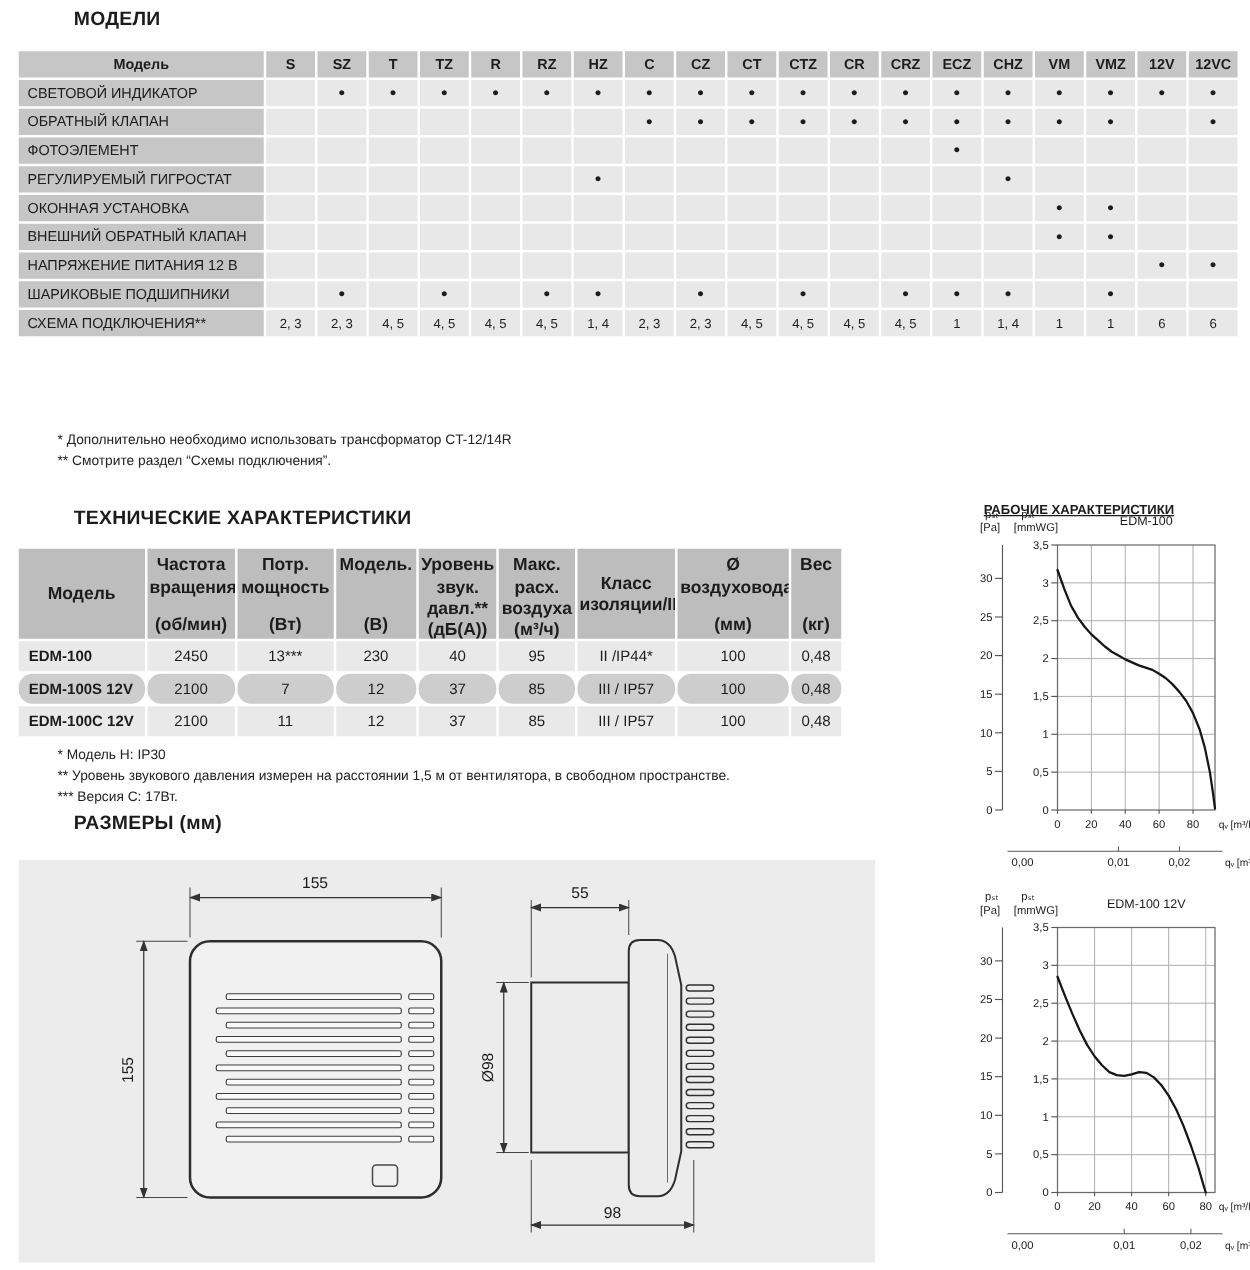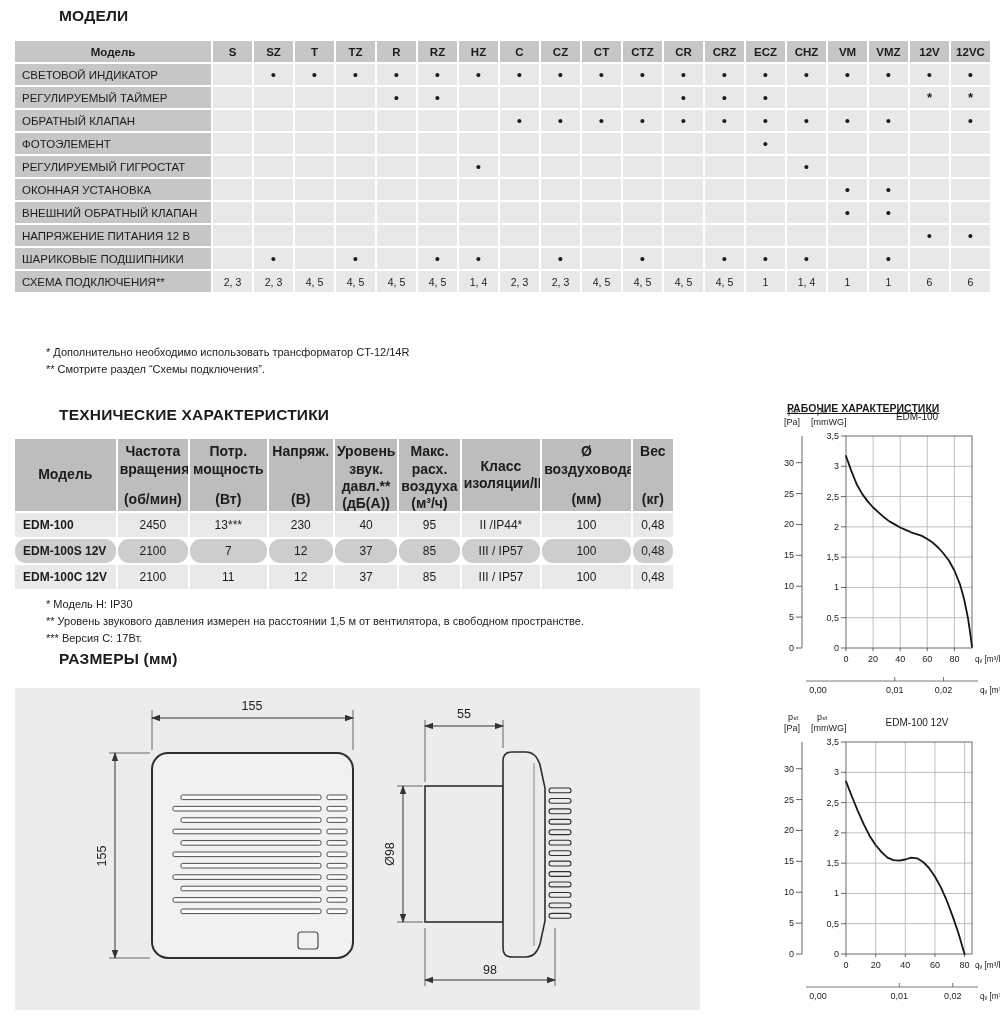--- a/index.html
+++ b/index.html
@@ -101,42 +101,20 @@
           <td class="dot">•</td>
           <td class="dot">•</td>
           <td class="dot">•</td>
           <td class="dot">•</td>
           <td class="dot">•</td>
           <td class="dot">•</td>
           <td class="dot">•</td>
           <td class="dot">•</td>
         </tr>
         <tr>
-          <td class="rowlabel">РЕГУЛИРУЕМЫЙ ТАЙМЕР</td>
-          <td class=""></td>
-          <td class=""></td>
-          <td class=""></td>
-          <td class=""></td>
-          <td class="dot">•</td>
-          <td class="dot">•</td>
-          <td class=""></td>
-          <td class=""></td>
-          <td class=""></td>
-          <td class=""></td>
-          <td class=""></td>
-          <td class="dot">•</td>
-          <td class="dot">•</td>
-          <td class="dot">•</td>
-          <td class=""></td>
-          <td class=""></td>
-          <td class=""></td>
-          <td class="star">*</td>
-          <td class="star">*</td>
-        </tr>
-        <tr>
           <td class="rowlabel">ОБРАТНЫЙ КЛАПАН</td>
           <td class=""></td>
           <td class=""></td>
           <td class=""></td>
           <td class=""></td>
           <td class=""></td>
           <td class=""></td>
           <td class=""></td>
           <td class="dot">•</td>
           <td class="dot">•</td>
@@ -343,21 +321,21 @@
           </td>
           <td>
             <div class="hwrap">
               <div class="t">Потр.
 мощность</div>
               <div class="u">(Вт)</div>
             </div>
           </td>
           <td>
             <div class="hwrap">
-              <div class="t">Напряж.</div>
+              <div class="t">Модель.</div>
               <div class="u">(В)</div>
             </div>
           </td>
           <td>
             <div class="hwrap">
               <div class="t">Уровень
 звук.
 давл.**</div>
               <div class="u">(дБ(А))</div>
             </div>

